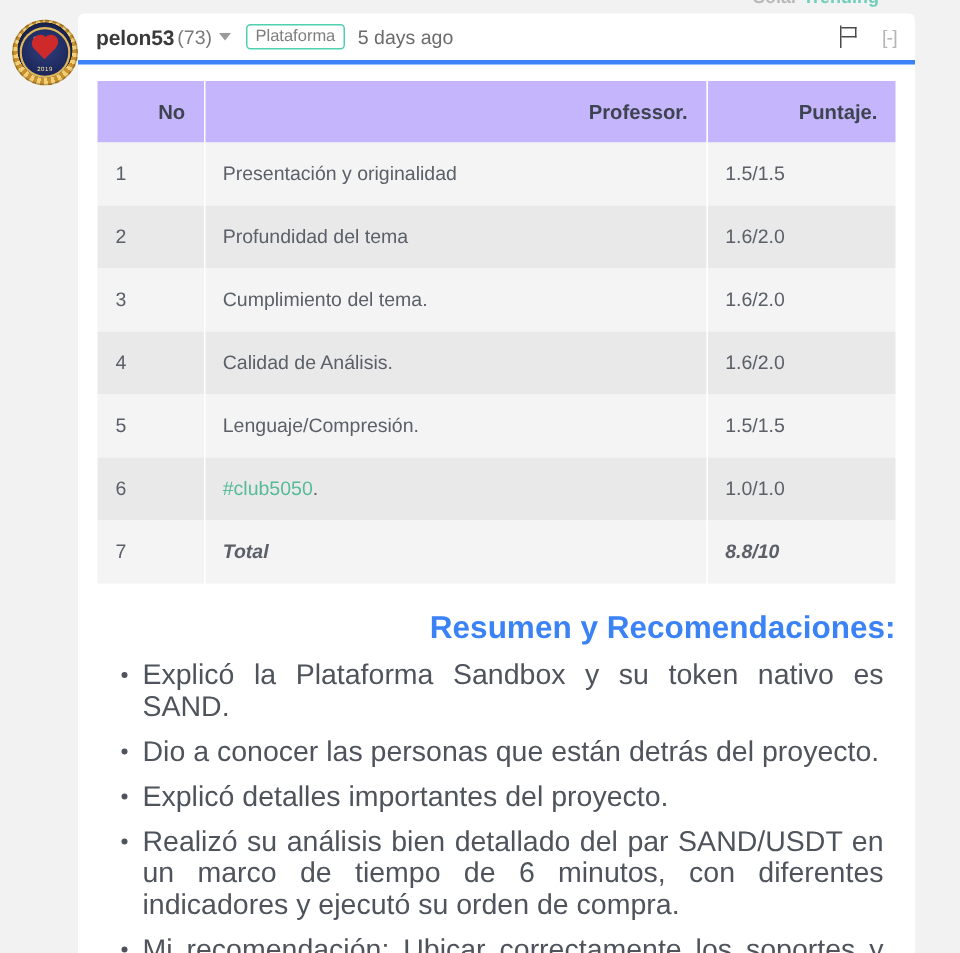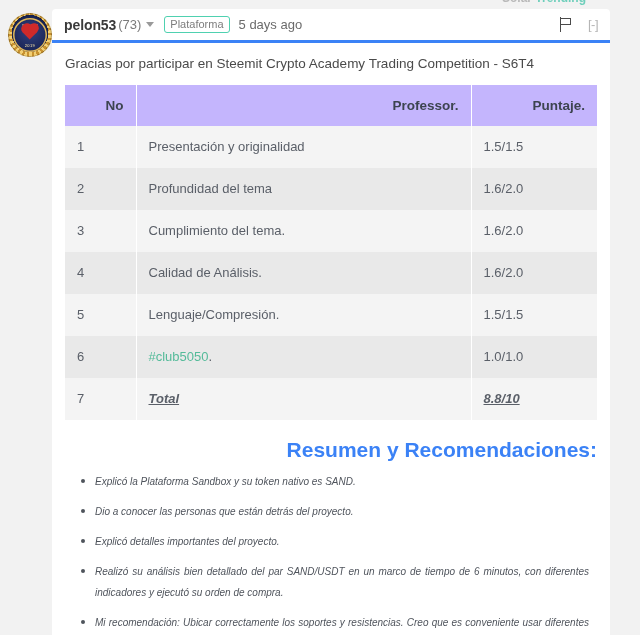--- a/index.html
+++ b/index.html
@@ -193,45 +193,44 @@
     border-right: 1px solid #ffffff;
     vertical-align: middle;
     line-height: 16px;
   }
   table.grade-table td:last-child { border-right: none; }
 
   table.grade-table tbody tr:nth-child(odd)  td { background: #f4f4f4; }
   table.grade-table tbody tr:nth-child(even) td { background: #e9e9e9; }
 
   td.num { color: #6a6f78; }
-  td.total-label, td.total-score { font-weight: bold; font-style: italic; color: #3d4450; text-decoration: underline; }
+  td.total-label, td.total-score { font-weight: bold; font-style: italic; color: #3d4450; }
   a.tag-link { color: #55bb9a; text-decoration: none; }
 
   
   h3.summary-title {
     font-size: 21px;
     font-weight: bold;
     color: #3b82f6;
     margin: 18px 0 9px 0;
     text-align: right;
   }
   ul.summary-list {
     margin: 0;
     padding: 0 0 0 30px;
     list-style: none;
   }
   ul.summary-list li {
     position: relative;
-    font-size: 10px;
+    font-size: 19px;
     color: #4f545c;
     line-height: 21px;
     margin-bottom: 9px;
     text-align: justify;
     padding-right: 8px;
-    font-style: italic;
   }
   ul.summary-list li:before {
     content: "";
     position: absolute;
     left: -14px; top: 8px;
     width: 4px; height: 4px;
     border-radius: 50%;
     background: #4f545c;
   }
 </style>
@@ -263,21 +262,20 @@
     <span class="header-spacer"></span>
     <span class="flag-icon">
       <span class="pole"></span>
       <span class="banner"></span>
     </span>
     <span class="collapse-toggle">[-]</span>
   </div>
 
   <div class="comment-body">
 
-    <p class="intro-line">Gracias por participar en Steemit Crypto Academy Trading Competition - S6T4</p>
 
     <table class="grade-table">
       <colgroup>
         <col class="c-no">
           <col class="c-q">
           <col class="c-s">
       </colgroup>
       <thead>
         <tr>
           <th>No</th>

